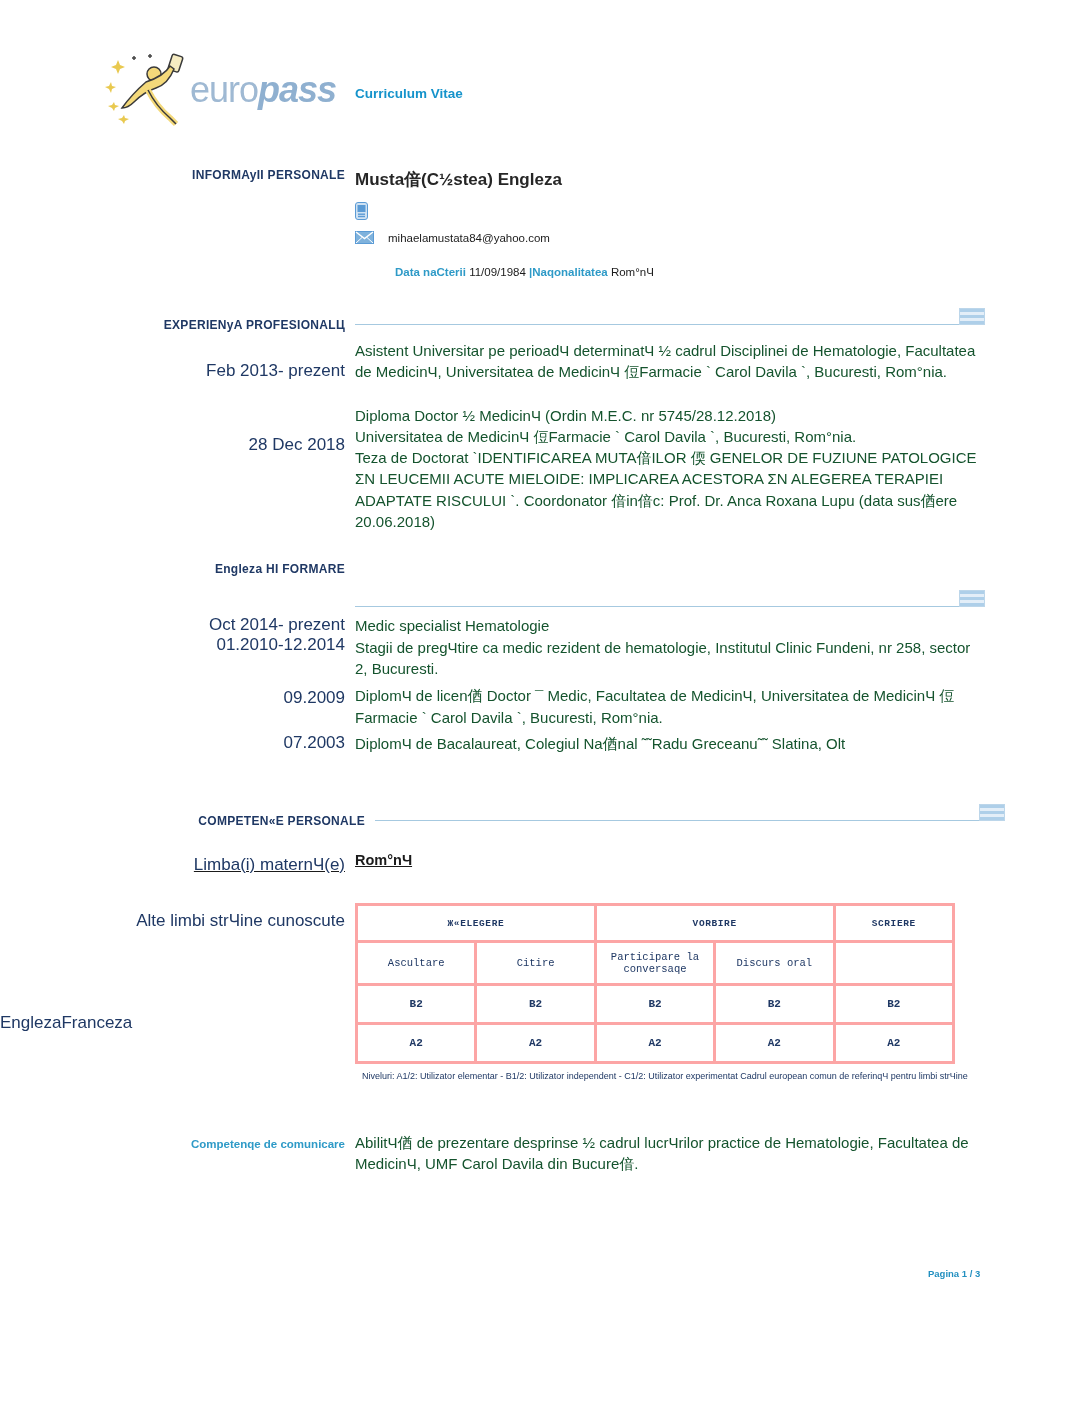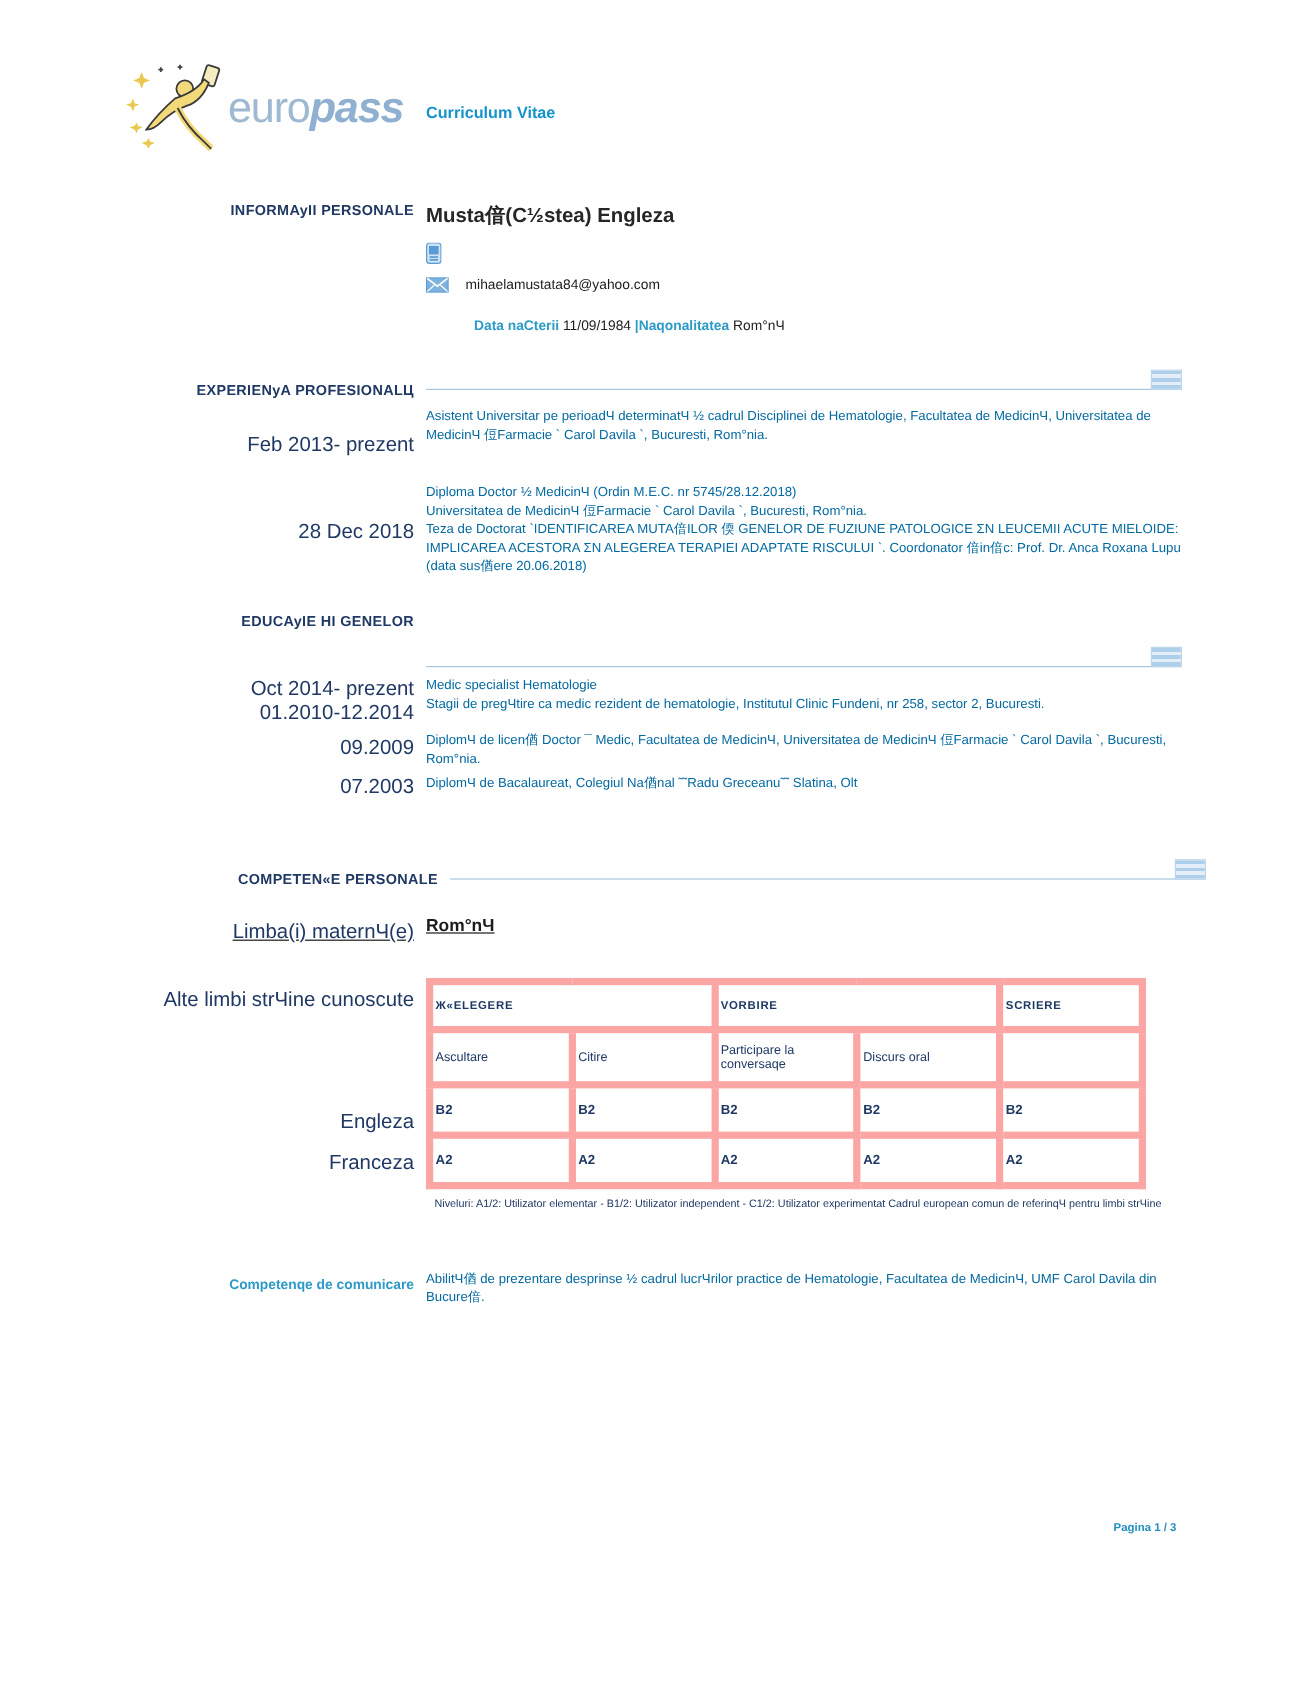--- a/index.html
+++ b/index.html
@@ -5,45 +5,45 @@
   html,body{margin:0;padding:0;}
   body{
     width:1088px;height:1408px;background:#ffffff;position:relative;
     font-family:"Liberation Sans",sans-serif;color:#1b1b1b;overflow:hidden;
   }
   .grid{display:grid;grid-template-columns:345px 630px;column-gap:10px;}
   .lab{text-align:right;}
   .sec{font-size:12px;font-weight:bold;color:#1f3864;letter-spacing:.3px;}
   .blab{font-size:11.5px;font-weight:bold;color:#2e9ac7;}
   .dlab{font-size:17px;color:#1f3864;}
-  .bodytxt{font-size:11px;line-height:1.42;color:#0369a1;white-space:pre-line;}
+  .bodytxt{font-size:15px;line-height:1.42;color:#14532d;white-space:pre-line;}
   .divider{position:relative;height:1px;background:#a6c9e0;}
   .marker{position:absolute;right:0;bottom:0;width:24px;height:15px;
     background:repeating-linear-gradient(180deg,#aecfe9 0 3px,#e3eef8 3px 6px);
     border:1px solid #bcd6ea;}
   
   .header{padding-top:52px;}
   .logo-wrap{display:flex;align-items:center;padding-left:104px;}
   .logo-text{font-size:36px;color:#9fb9d3;letter-spacing:-1px;line-height:1;}
   .logo-text .pass{font-style:italic;font-weight:bold;color:#8fb0d0;}
   .subtitle{font-size:13.5px;font-weight:bold;color:#1593cb;padding-top:34px;}
   
   .name{font-size:17px;font-weight:bold;color:#262626;}
   .iconrow{display:flex;align-items:center;gap:14px;margin-top:11px;}
   .email{font-size:11.5px;color:#1b1b1b;}
   .birth{margin-top:22px;font-size:11.5px;margin-left:40px;}
   .birth .v{color:#1b1b1b;}
   
   table.ltable{border-collapse:collapse;width:600px;table-layout:fixed;}
-  table.ltable th,table.ltable td{border:6px solid #fca5a5;color:#1f3864;
-    text-align:left;vertical-align:middle;padding:2px 2px;}
+  table.ltable th,table.ltable td{border:3px solid #fca5a5;color:#1f3864;
+    text-align:center;vertical-align:middle;padding:2px 2px;font-family:Liberation Mono, monospace;}
   .gh{font-size:9.5px;font-weight:bold;letter-spacing:.6px;height:30px;}
   .sh{font-size:10.5px;font-weight:normal;height:36px;}
   .lv{font-size:11px;font-weight:bold;height:32px;}
-  .langnames{display:flex;flex-direction:column;align-items:flex-end;padding-top:82px;gap:17px;}
+  .langnames{display:flex;padding-top:82px;}
   .langnames .dlab{height:17px;}
   .footnote{font-size:9px;line-height:1.5;color:#1f3864;margin-top:6px;width:620px;text-align:center;}
   .motherval{font-size:14.5px;font-weight:bold;color:#1b1b1b;}
   .footer{position:absolute;top:1268px;left:928px;font-size:9.5px;font-weight:bold;color:#2390c0;}
 </style>
 </head>
 <body>
 
 <div class="grid header">
   <div class="logo-wrap">
@@ -105,21 +105,21 @@
   <div class="bodytxt">Asistent Universitar pe perioadЧ determinatЧ ½ cadrul Disciplinei de Hematologie, Facultatea de MedicinЧ, Universitatea de MedicinЧ 侸Farmacie ` Carol Davila `, Bucuresti, Rom°nia.</div>
 </div>
 <div class="grid" style="margin-top:22px;">
   <div class="lab dlab" style="padding-top:30px;">28 Dec 2018</div>
   <div class="bodytxt">Diploma Doctor ½ MedicinЧ (Ordin M.E.C. nr 5745/28.12.2018)
 Universitatea de MedicinЧ 侸Farmacie ` Carol Davila `, Bucuresti, Rom°nia.
 Teza de Doctorat `IDENTIFICAREA MUTA偣ILOR 偄 GENELOR DE FUZIUNE PATOLOGICE ΣN LEUCEMII ACUTE MIELOIDE: IMPLICAREA ACESTORA ΣN ALEGEREA TERAPIEI ADAPTATE RISCULUI `. Coordonator 偣in偣c: Prof. Dr. Anca Roxana Lupu (data sus偤ere 20.06.2018)</div>
 </div>
 
 <div class="grid" style="margin-top:30px;">
-  <div class="lab sec">EDUCAyIE HI GENELOR</div>
+  <div class="lab sec">Engleza HI FORMARE</div>
   <div></div>
 </div>
 <div class="grid" style="margin-top:30px;">
   <div></div>
   <div class="divider">
     <div class="marker"></div>
   </div>
 </div>
 <div class="grid" style="margin-top:8px;">
   <div class="lab dlab">

